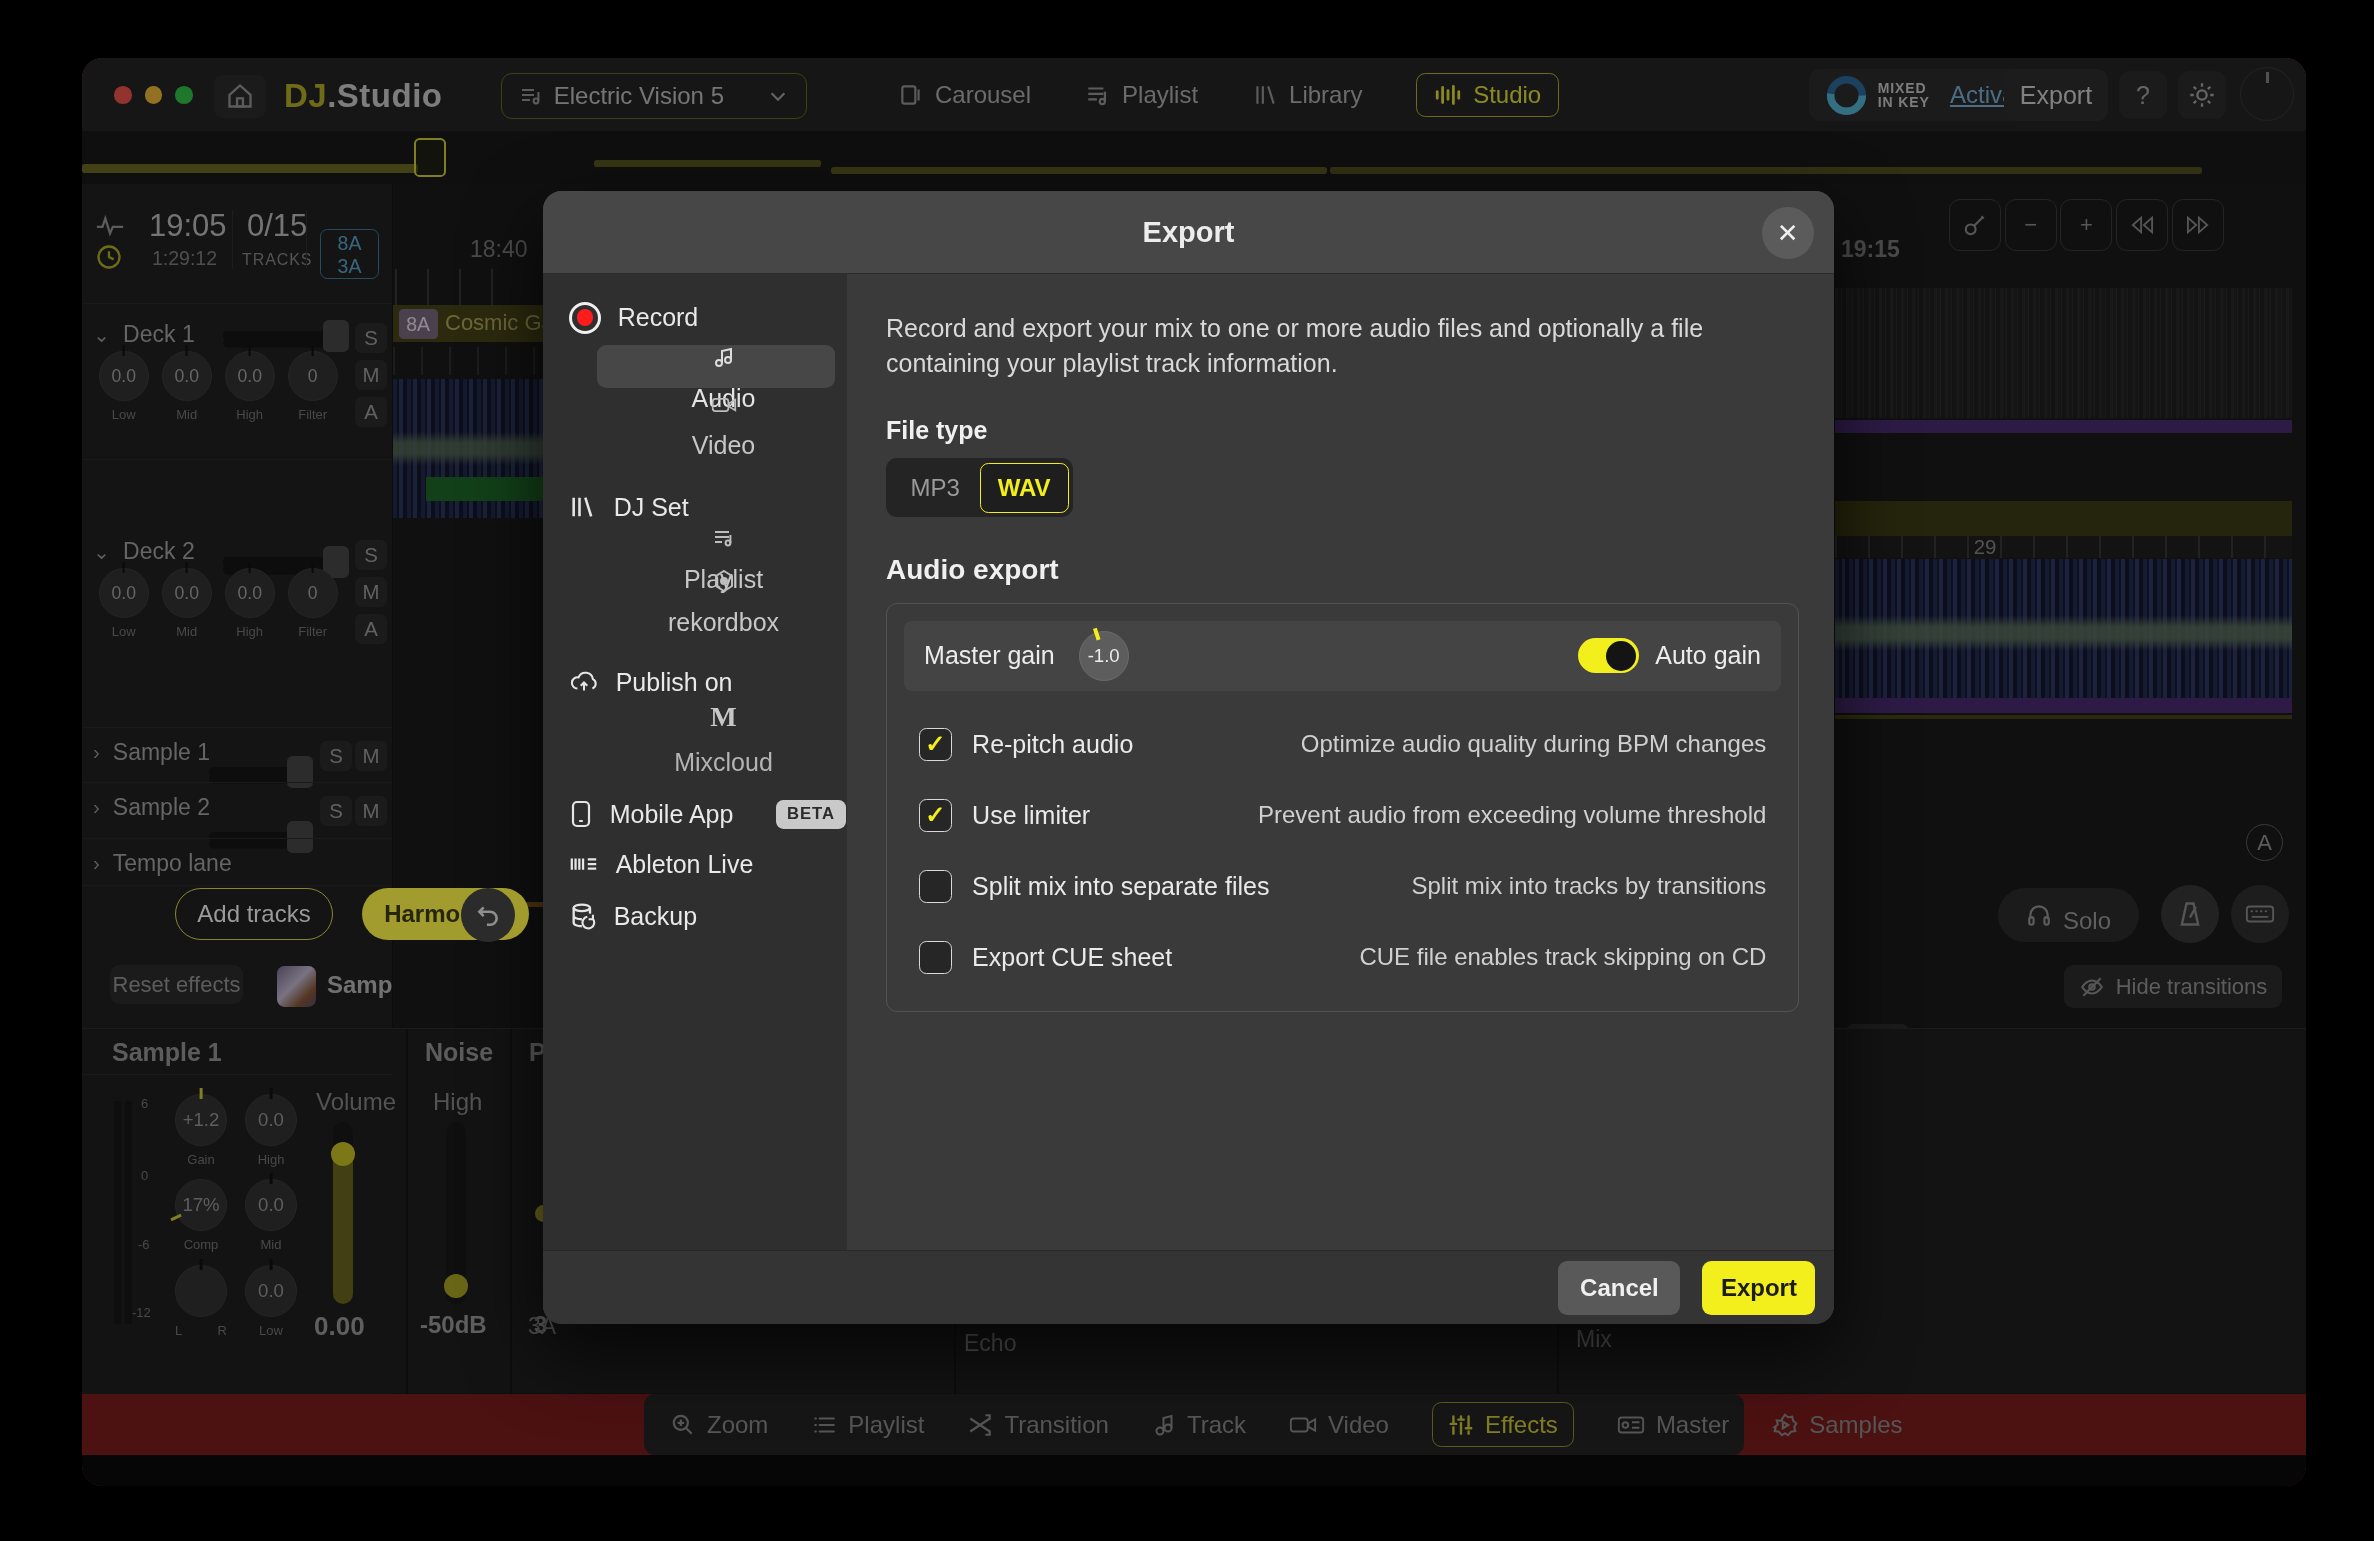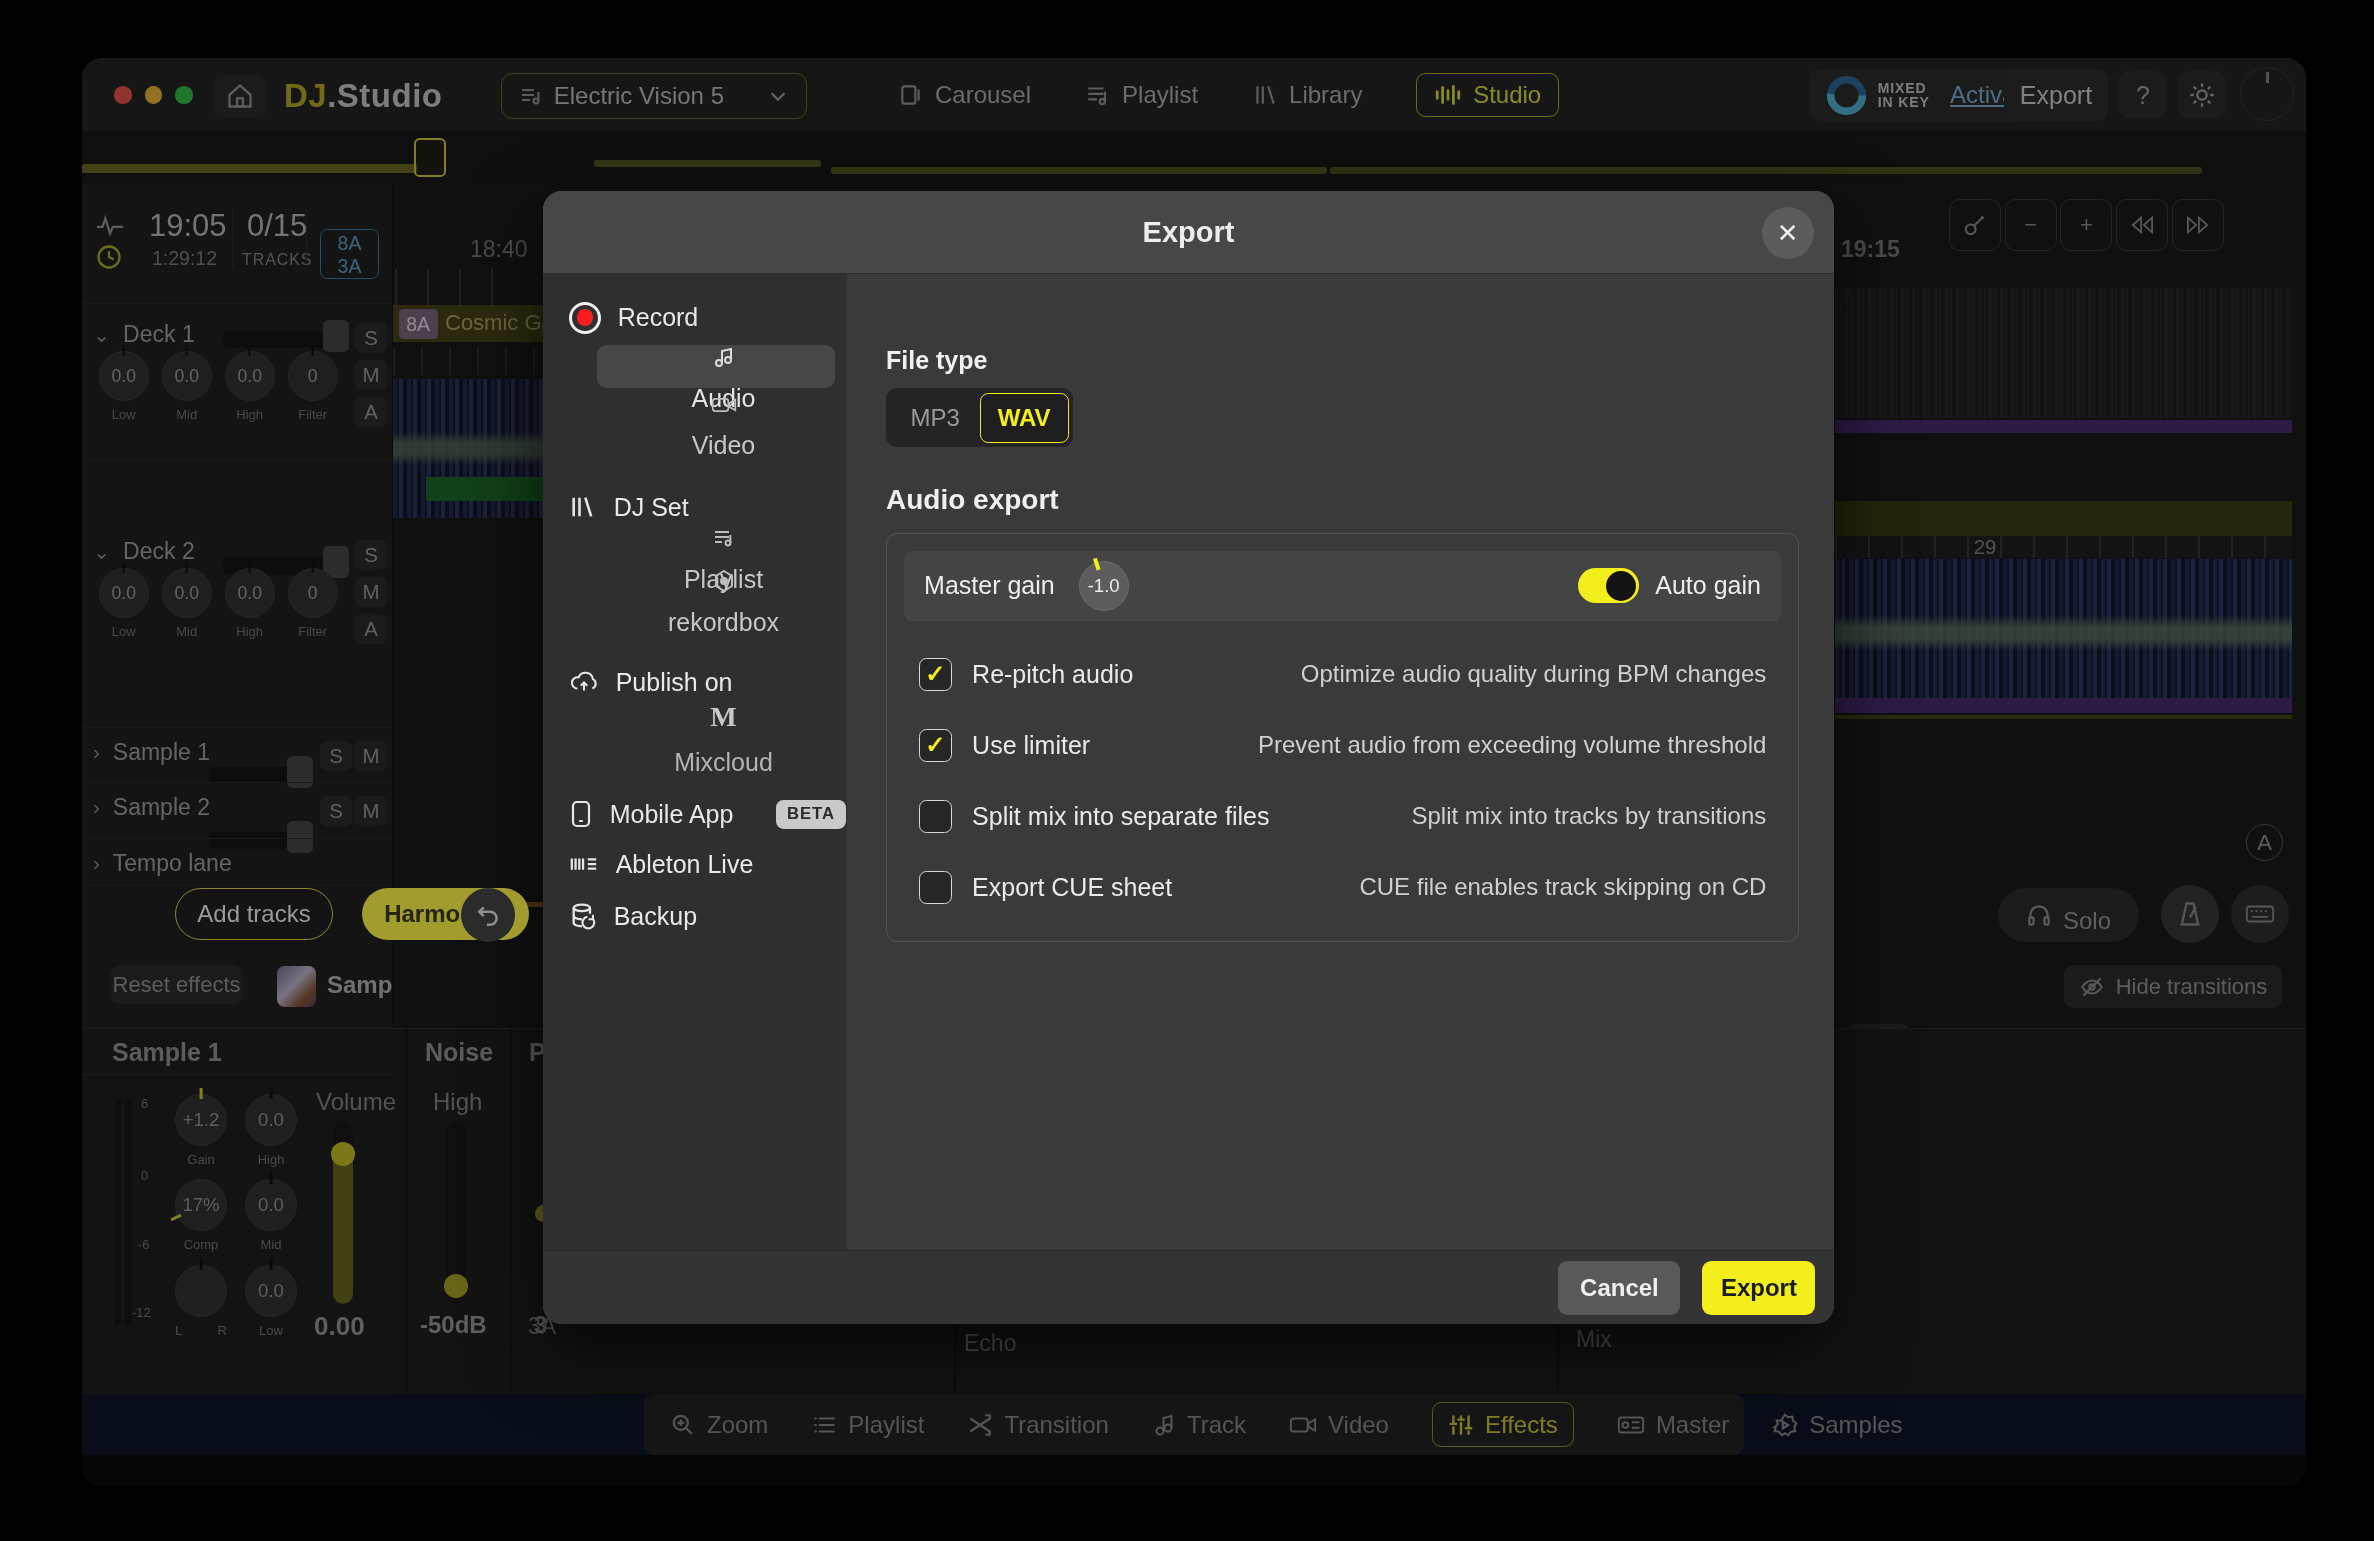--- a/index.html
+++ b/index.html
@@ -1,19 +1,19 @@
 <!DOCTYPE html>
 <html style="font-size:15px"><head>
 <meta charset="utf-8">
 <style>
   * { margin:0; padding:0; box-sizing:border-box; }
   html,body { background:#000; font-family:"Liberation Sans", sans-serif; }
   #stage { position:relative; width:2375px; height:1542px; background:#000; overflow:hidden; }
   #window { position:absolute; left:82px; top:58px; width:2224px; height:1428px;
-            background:#0f172a; border-radius:20.4px; overflow:hidden; }
+            background:#7f1d1d; border-radius:20.4px; overflow:hidden; }
   .abs { position:absolute; }
   .flex { display:flex; align-items:center; }
 
   
   #topbar { position:absolute; left:0; top:0; width:2224px; height:74px; background:#262626; border-bottom:0.9px solid #191919; }
   .tl { width:17.6px; height:17.6px; border-radius:50%; }
   #home-btn { left:132px; top:16.7px; width:52px; height:43px; background:#2e2e2e; border-radius:9.3px; justify-content:center; color:#9a9a9a; }
   .logo { font-size:33px; font-weight:bold; letter-spacing:0.5px; }
   #project-select { left:419px; top:15px; width:306px; height:46px; border:1.9px solid #6d6a26; border-radius:11px; color:#c4c4c4; font-size:24px; padding:0 16.7px; justify-content:space-between; }
   .tab { color:#b2b2b2; font-size:24px; gap:11px; }
@@ -736,20 +736,21 @@
                   <path d="M4 5v7c0 1.5 3.1 2.8 7 2.8M4 12v6c0 1.5 3.1 2.8 7 2.8"></path>
                   <path d="M18 5v5"></path>
                   <path d="M20.5 14.5a5 5 0 1 1-4.8-1.8M20.5 11v3.8h-3.7" stroke-width="1.8"></path>
                 </svg>
               </span>
           <span>Backup</span>
         </div>
       </div>
 
       <div id="dlg-content">
+        <p id="dlg-desc">Record and export your mix to one or more audio files and optionally a file containing your playlist track information.</p>
         <div class="h-label" style="margin-top:35px;">File type</div>
         <div id="seg">
           <div class="seg-opt">MP3</div>
           <div class="seg-opt selected">WAV</div>
         </div>
         <div id="sec-heading">Audio export</div>
         <div id="card">
           <div id="gain-row">
             <span style="color:#ececec; font-size:25px;">Master gain</span>
             <div id="gain-knob">

